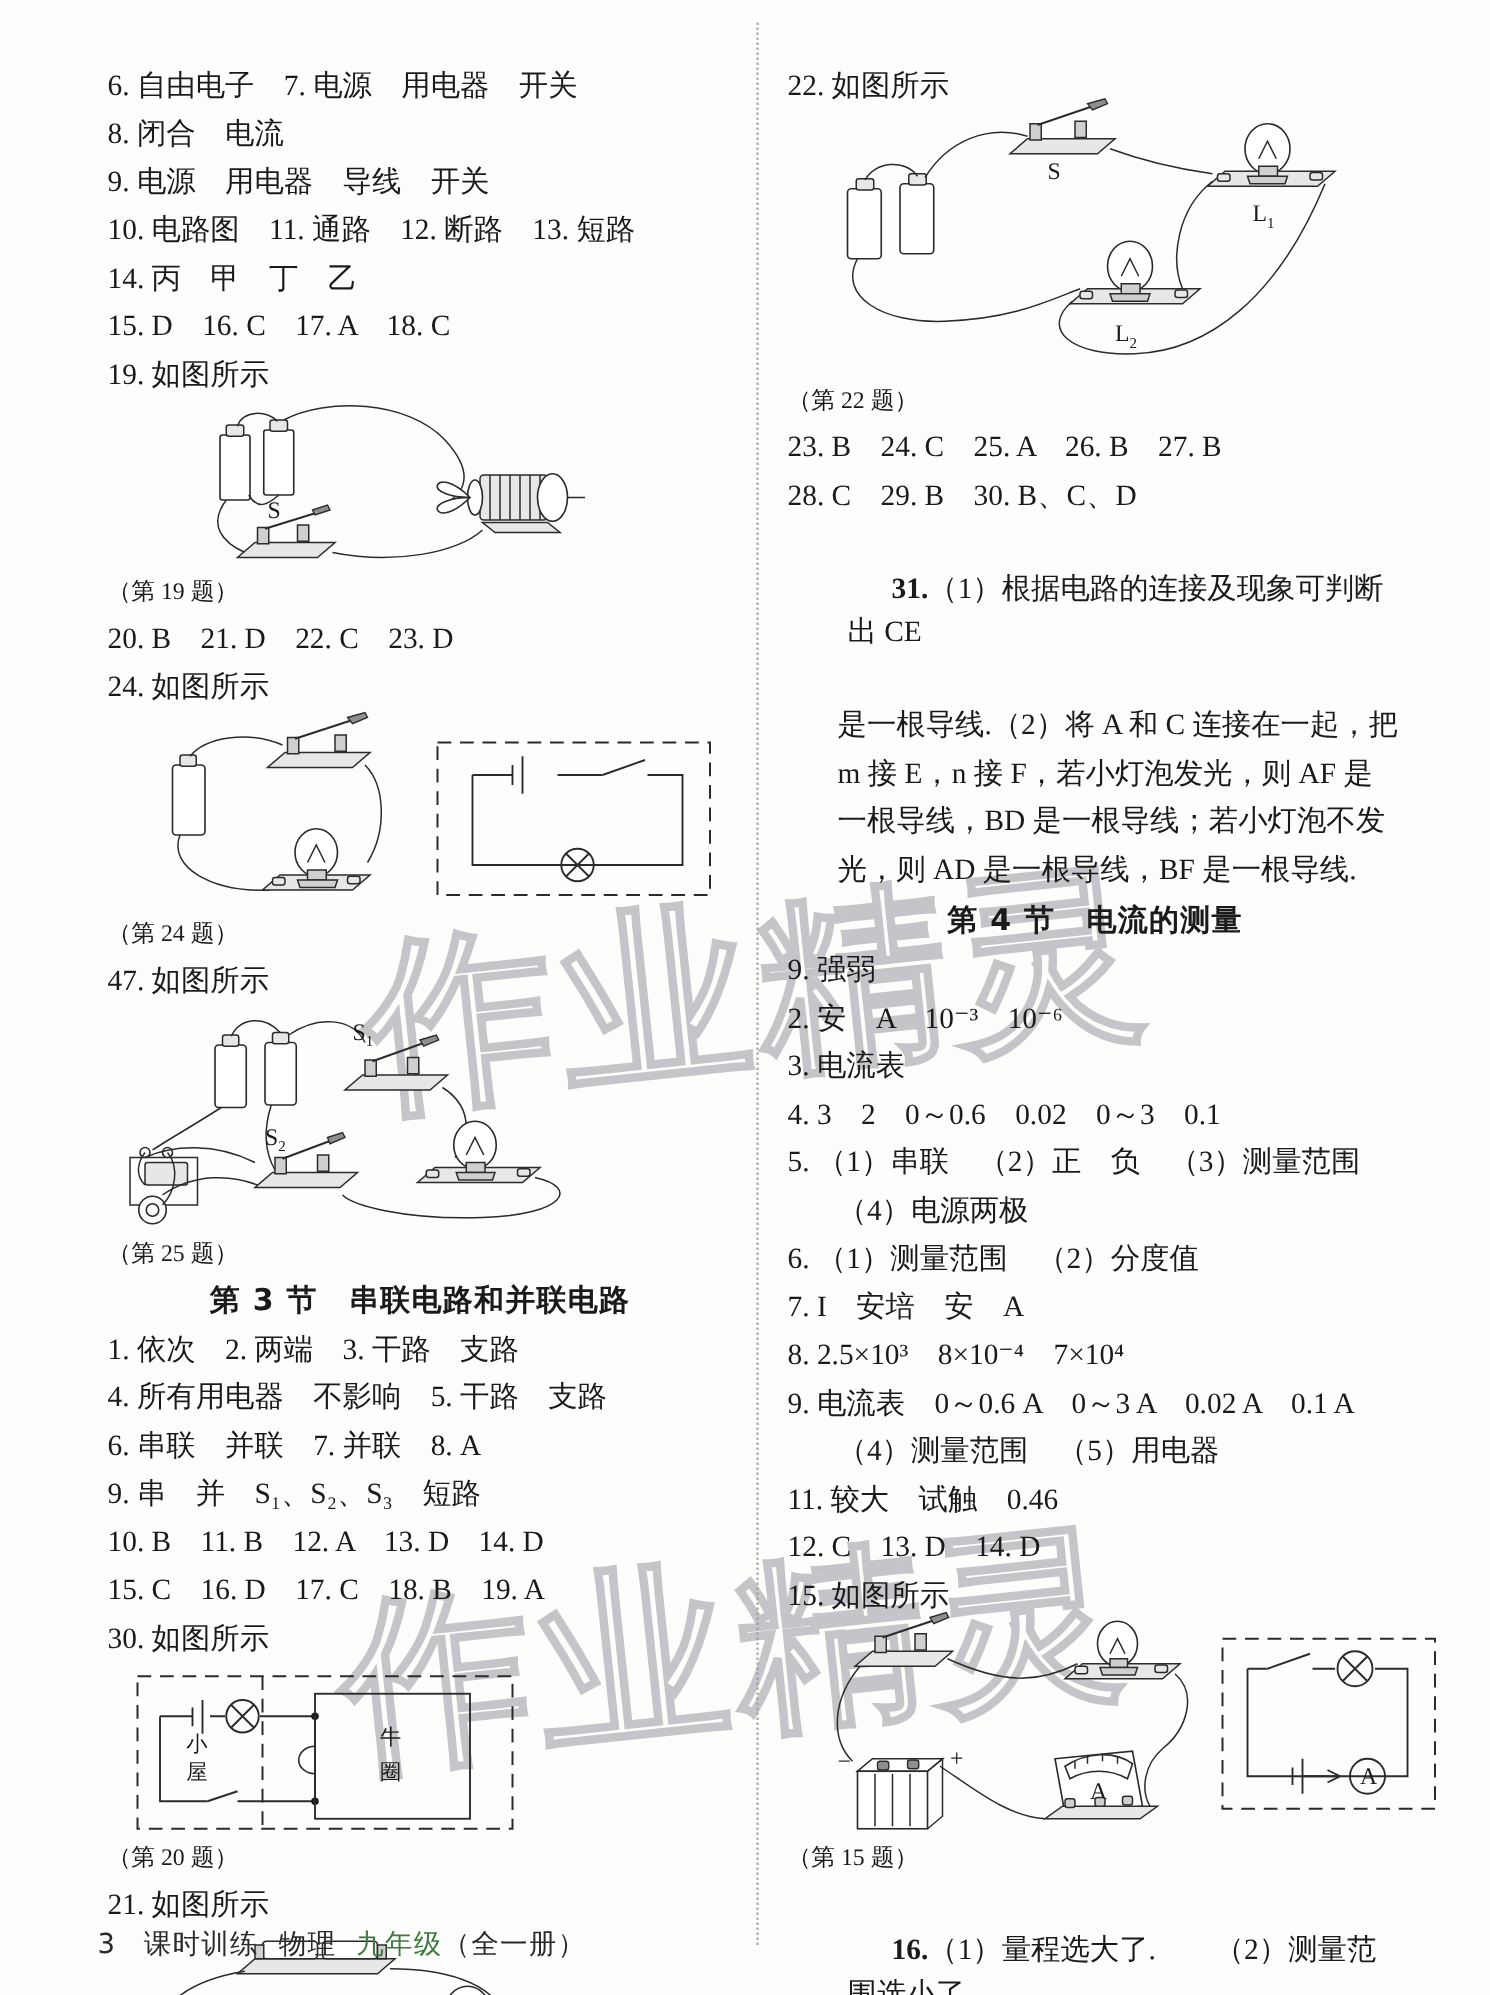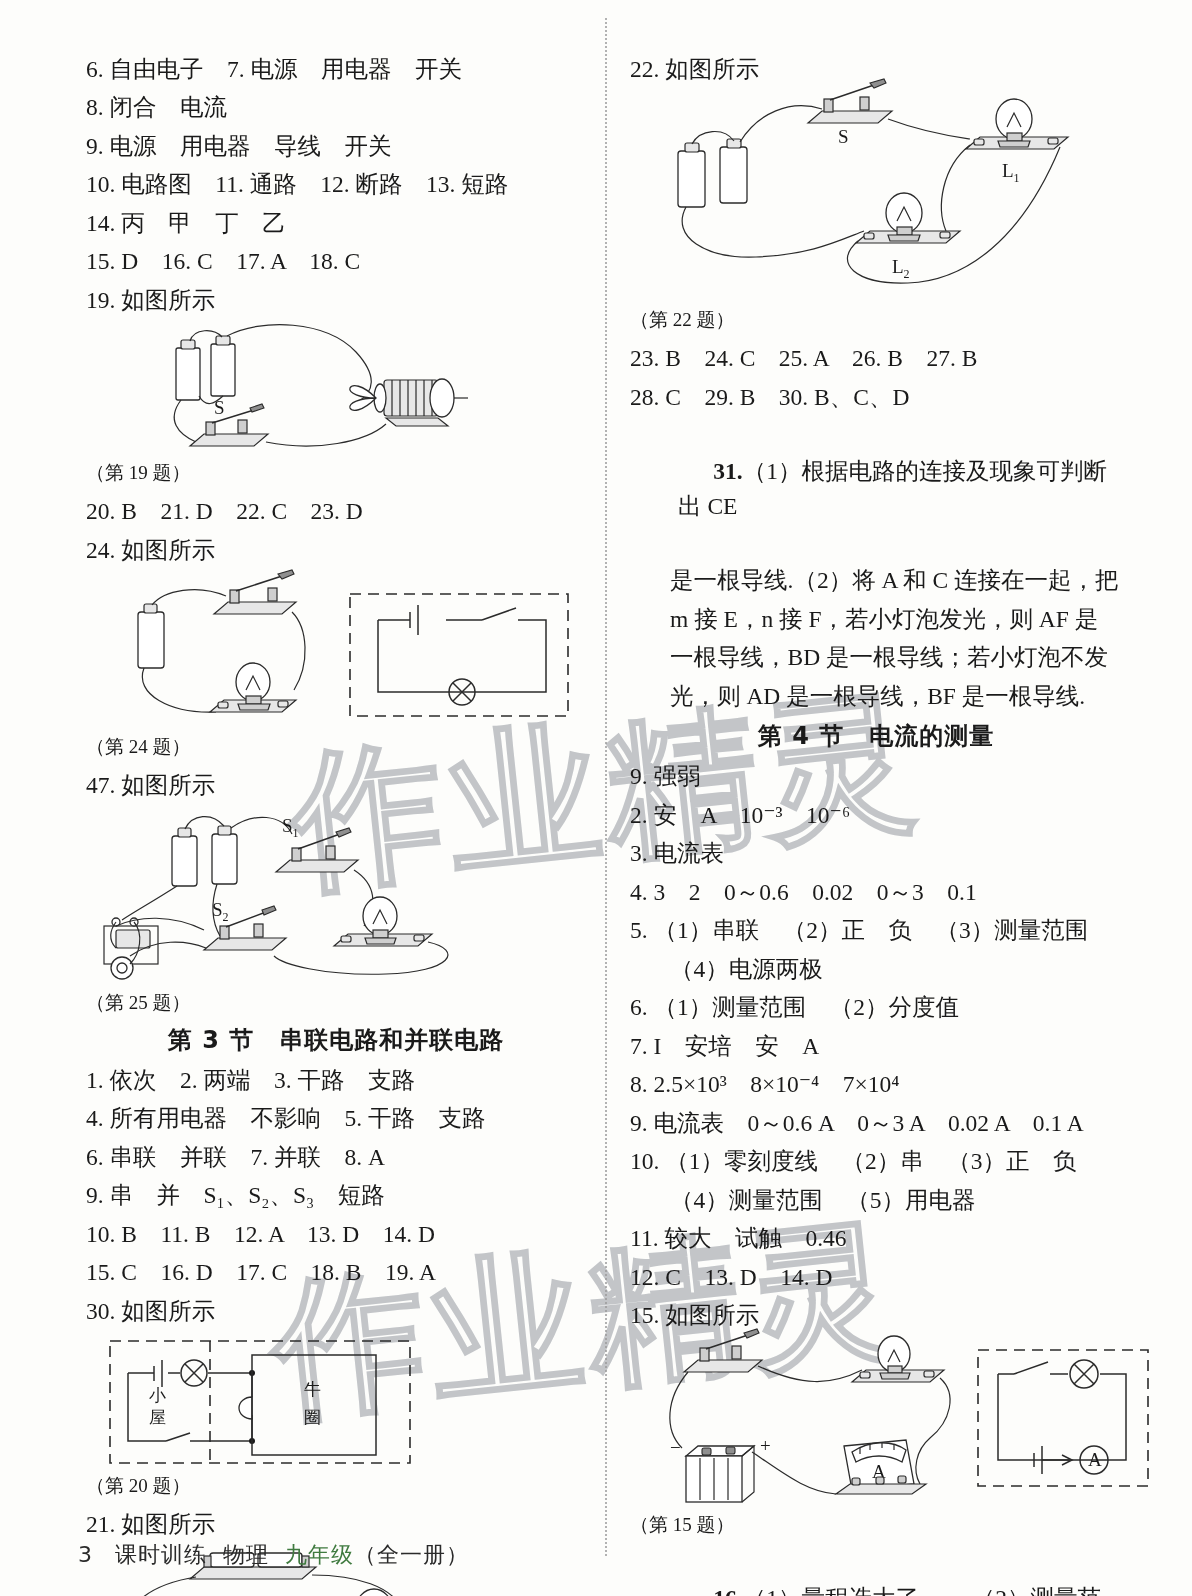--- a/index.html
+++ b/index.html
@@ -434,21 +434,20 @@
     <div class="ln hang">9. 强弱</div>
     <div class="ln hang">2. 安　A　10⁻³　10⁻⁶</div>
     <div class="ln hang">3. 电流表</div>
     <div class="ln hang">4. 3　2　0～0.6　0.02　0～3　0.1</div>
     <div class="ln hang">5. （1）串联　（2）正　负　（3）测量范围</div>
     <div class="ln ind">（4）电源两极</div>
     <div class="ln hang">6. （1）测量范围　（2）分度值</div>
     <div class="ln hang">7. I　安培　安　A</div>
     <div class="ln hang">8. 2.5×10³　8×10⁻⁴　7×10⁴</div>
     <div class="ln hang">9. 电流表　0～0.6 A　0～3 A　0.02 A　0.1 A</div>
-    <div class="ln hang2">10. （1）零刻度线　（2）串　（3）正　负</div>
     <div class="ln ind">（4）测量范围　（5）用电器</div>
     <div class="ln hang2">11. 较大　试触　0.46</div>
     <div class="ln hang2">12. C　13. D　14. D</div>
     <div class="ln hang2">15. 如图所示</div>
 
     <div class="fig">
       <svg width="492" height="172" viewBox="0 0 492 172">
 
         <g>
           <path class="filllg" d="M54 34 L118 34 L132 22 L68 22 Z"></path>

